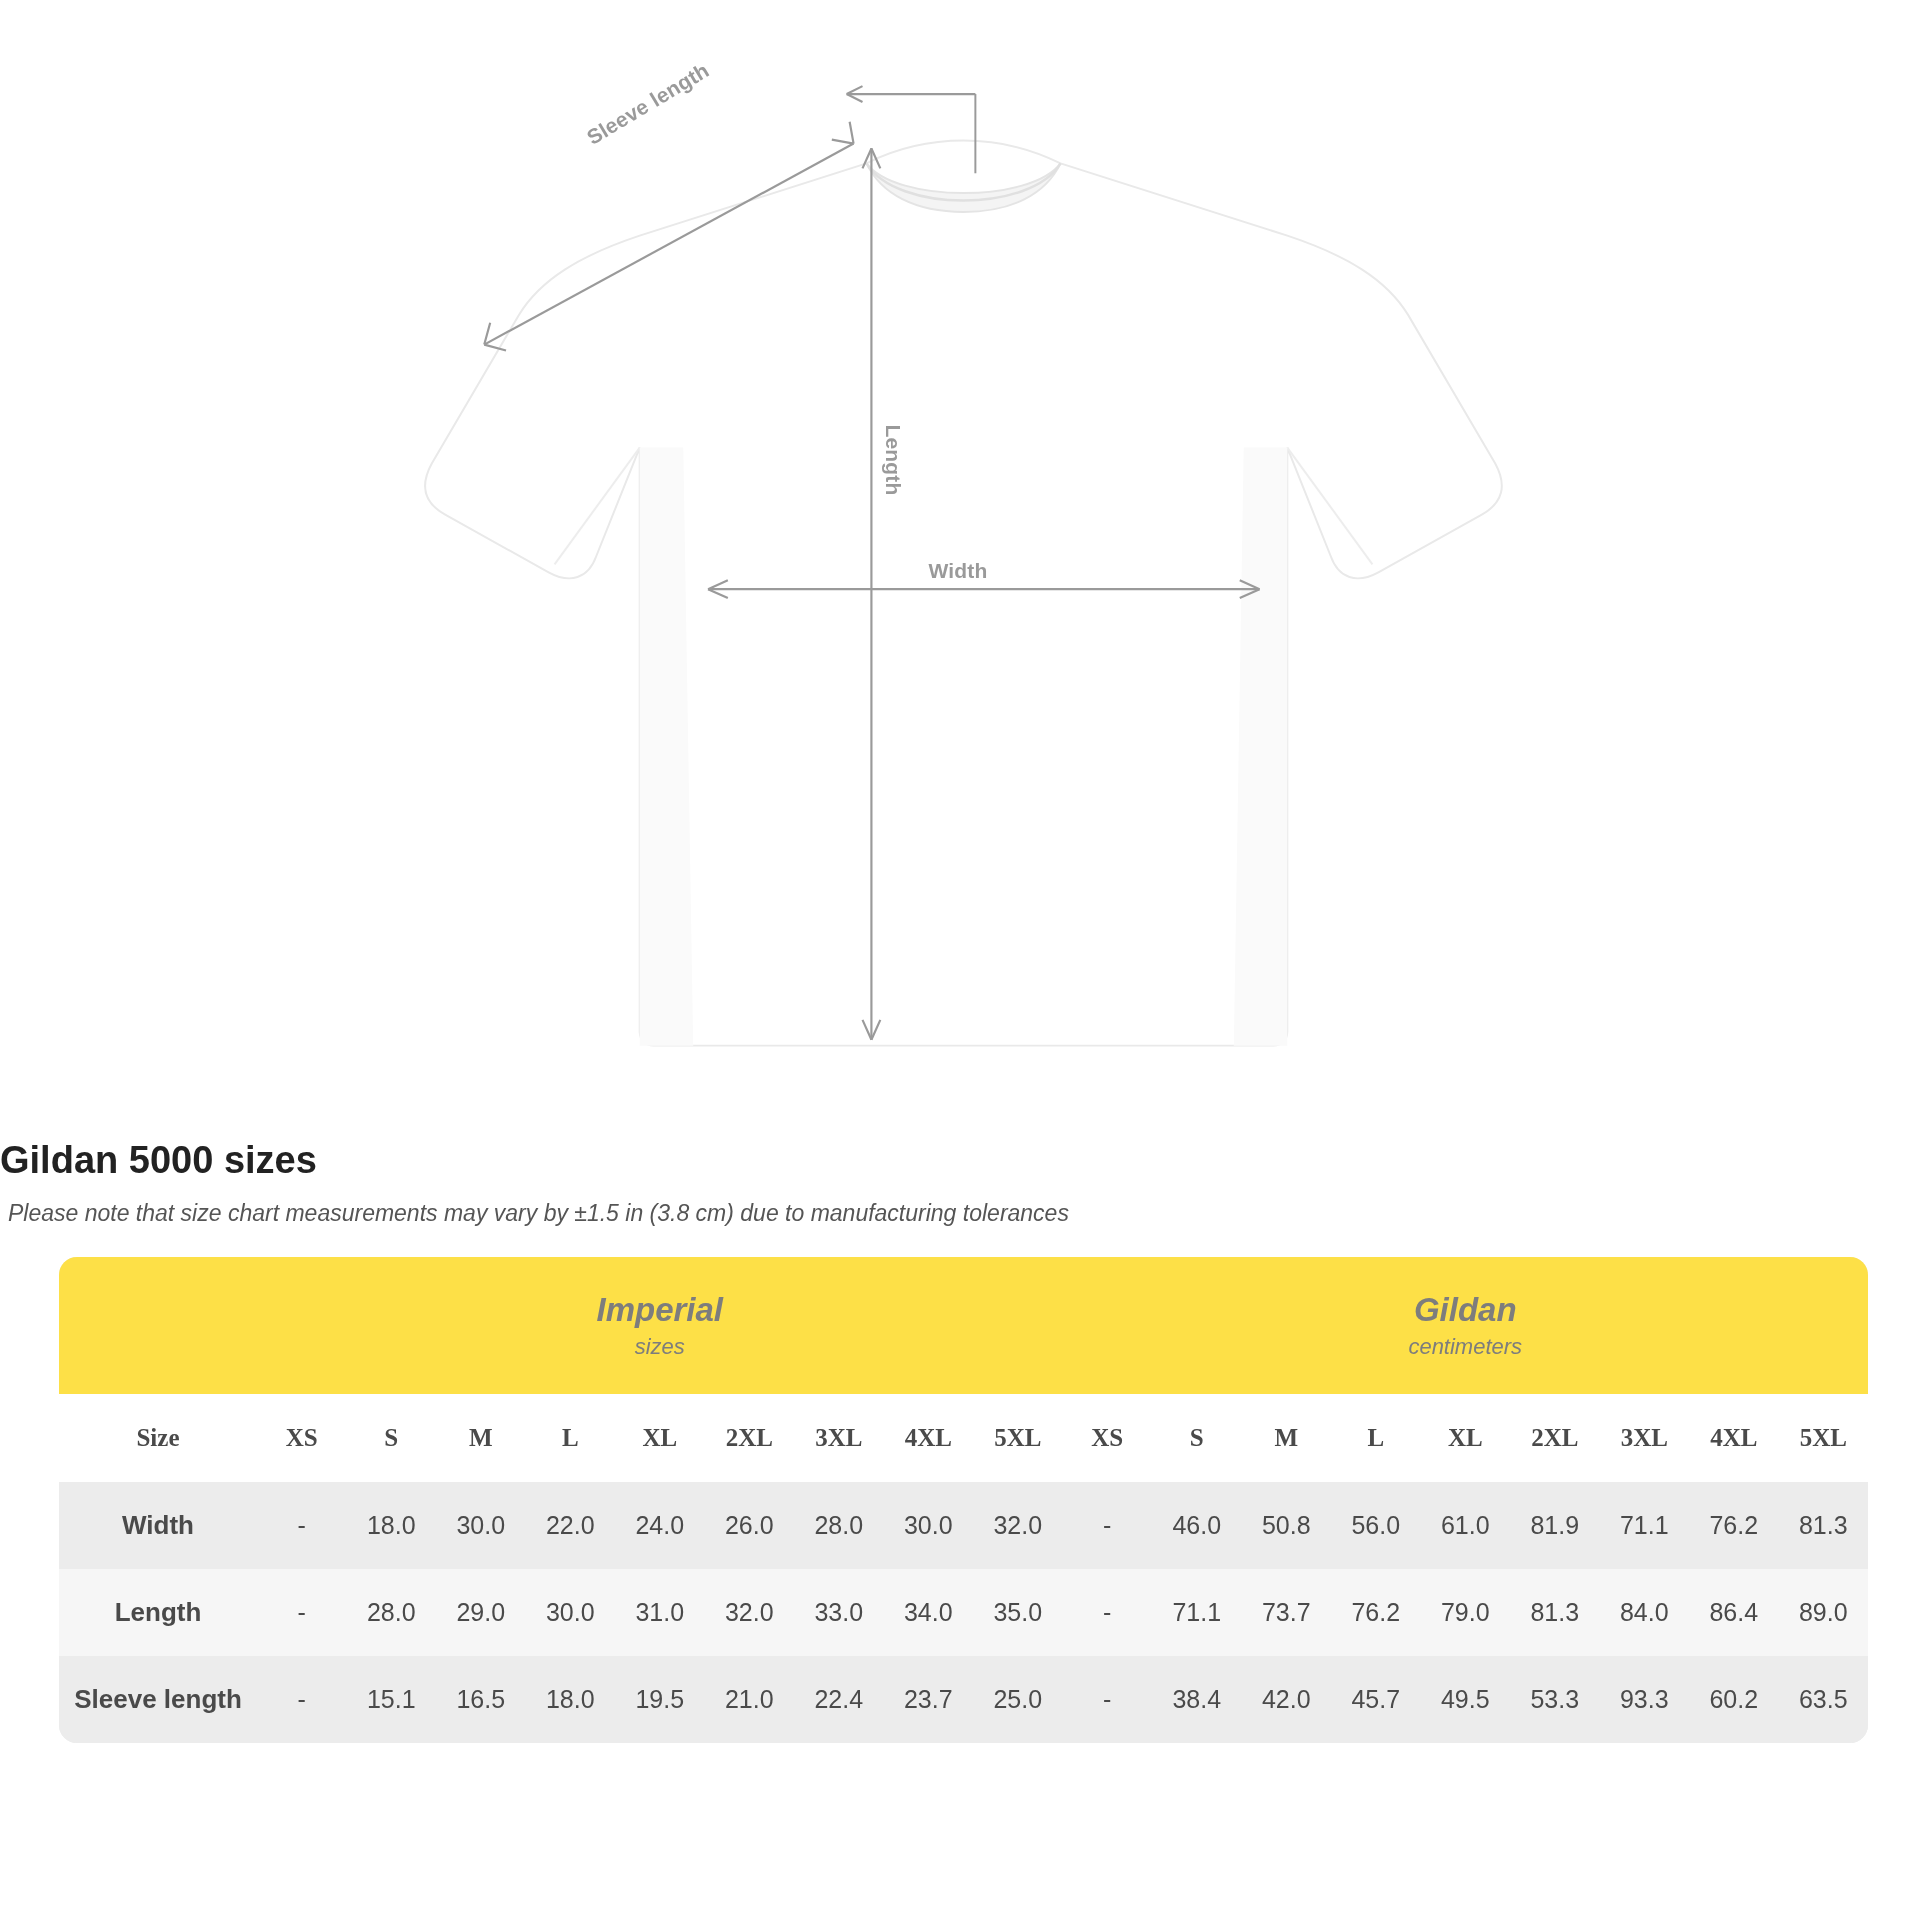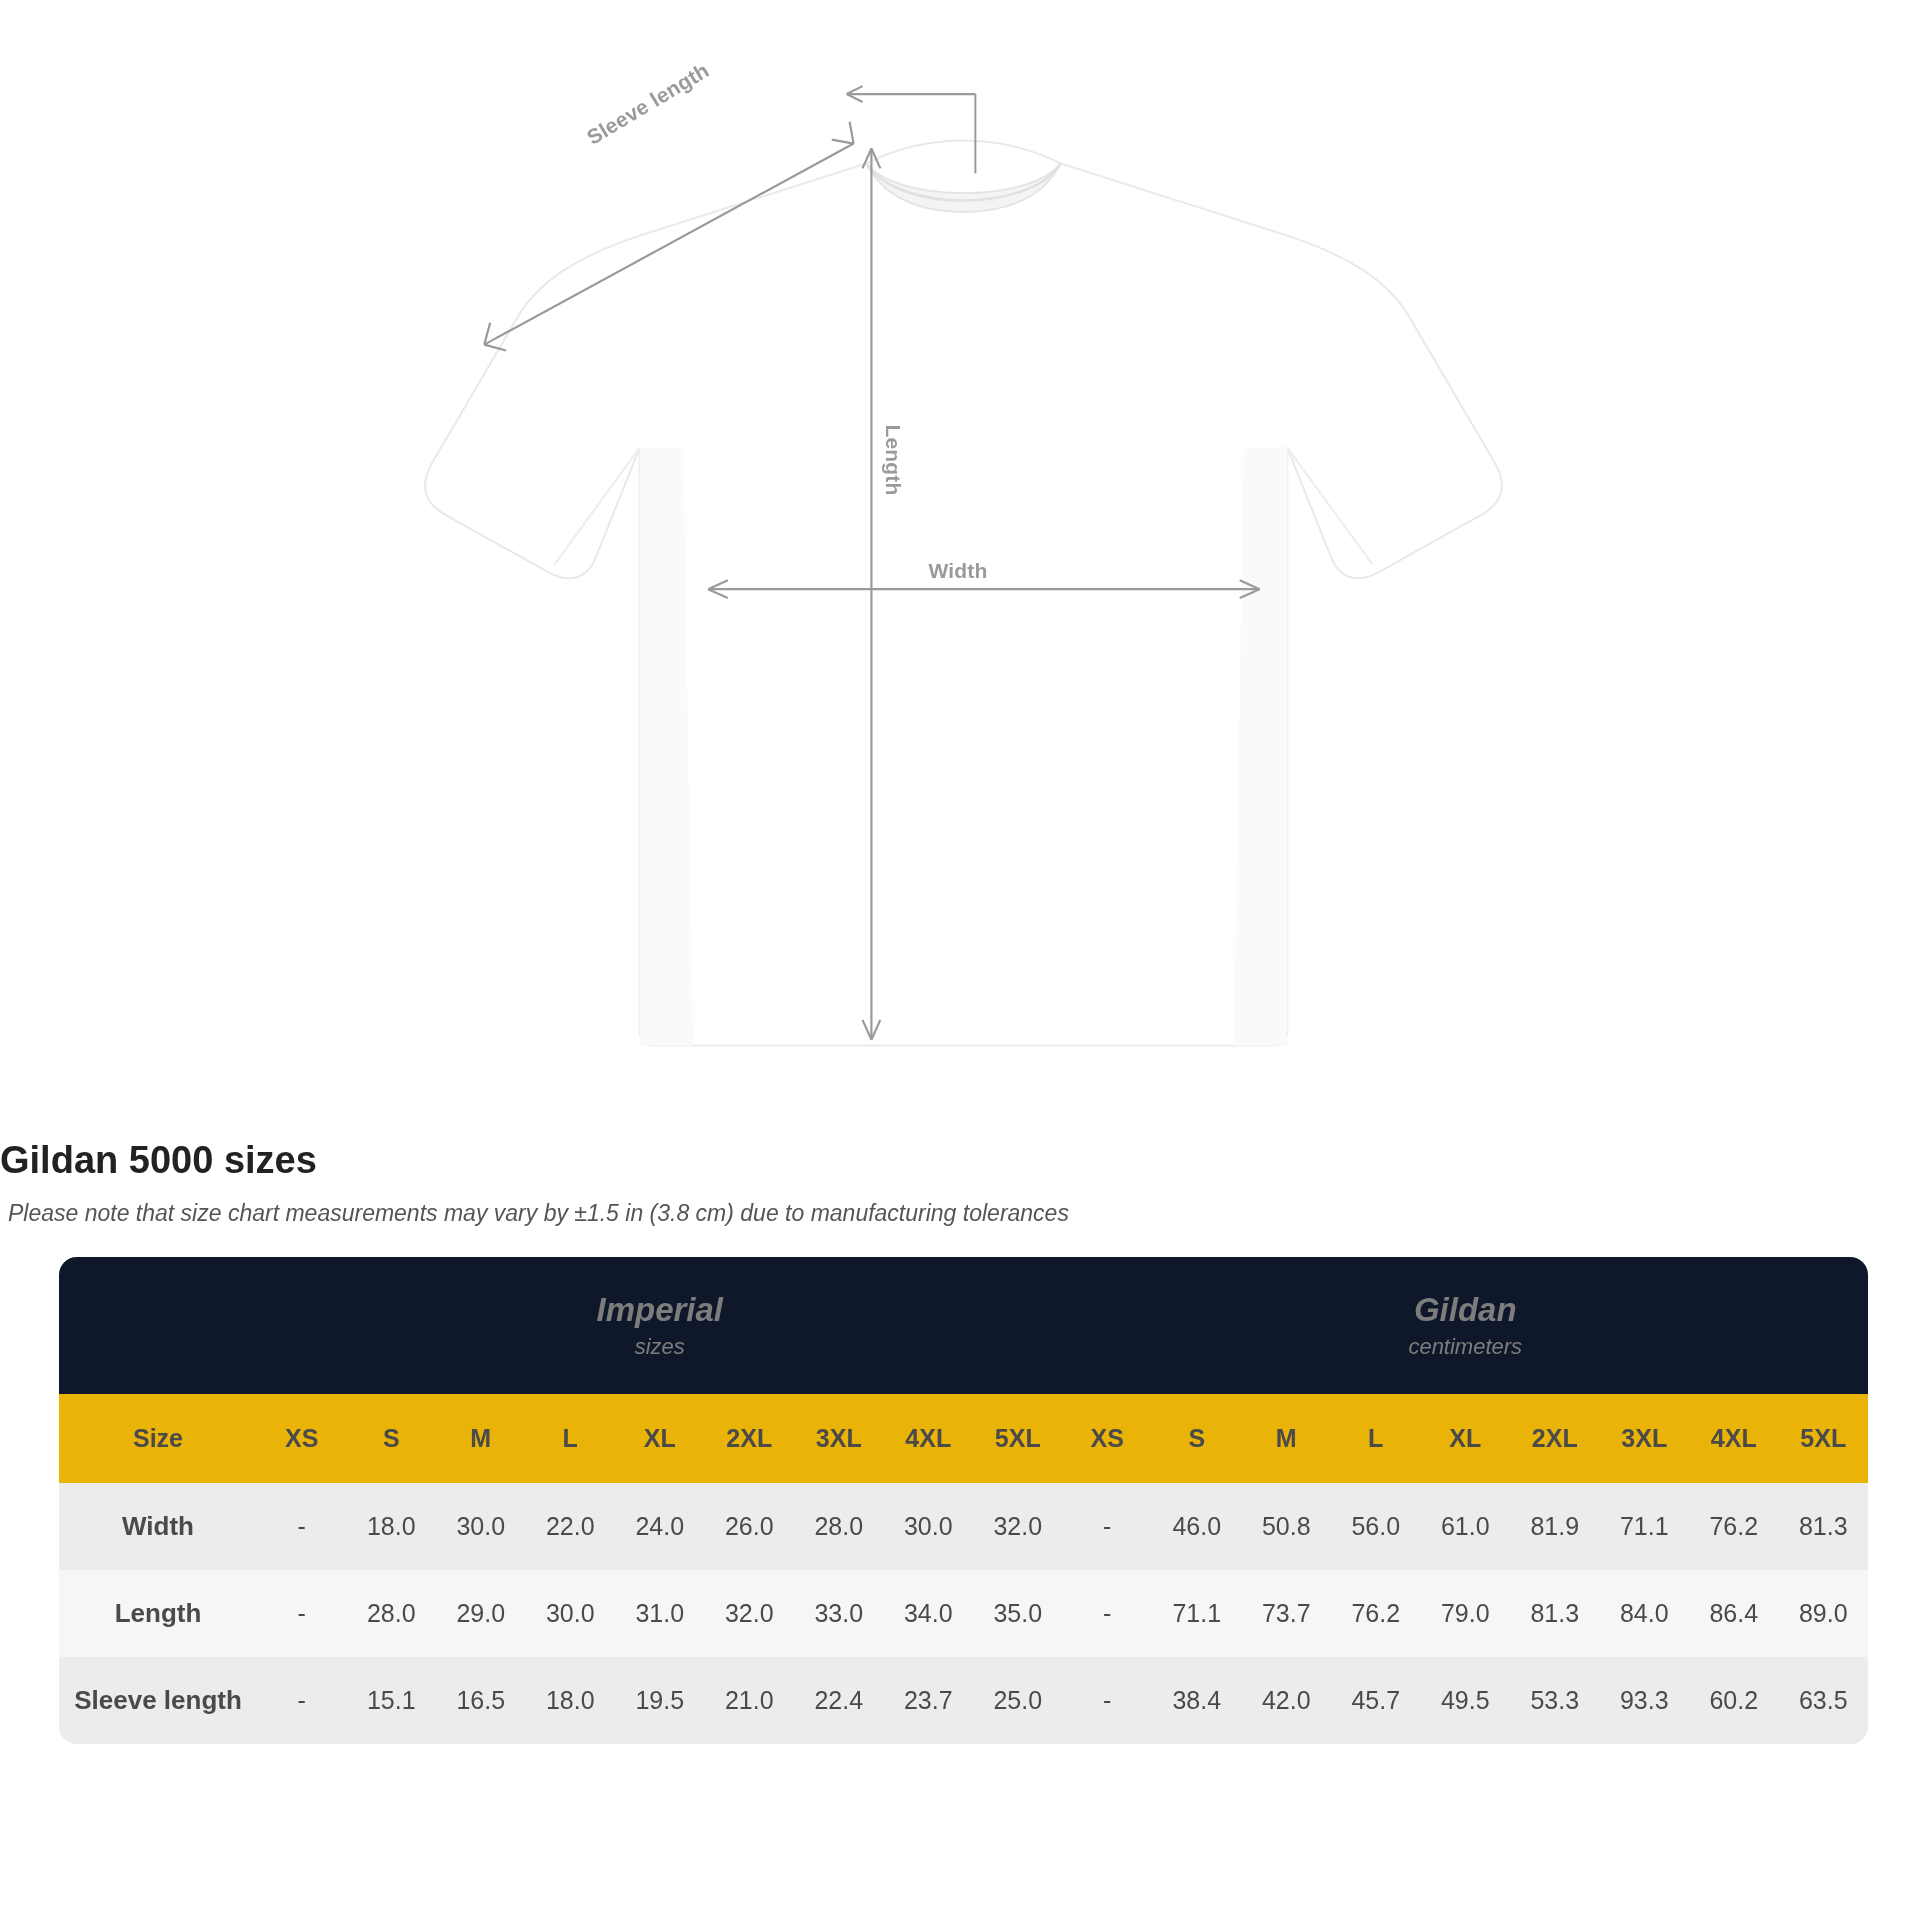--- a/index.html
+++ b/index.html
@@ -82,43 +82,44 @@
   }
   table.size-table td, table.size-table th {
     text-align: center;
     font-size: 25px;
     color: #4a4a4a;
     border: none;
   }
   
   .unit-cell {
     padding: 34px 0 30px 0;
-    background: #0f172a;
+    background: #fde047;
   }
   .unit-name {
     font-size: 33px;
     font-weight: bold;
     font-style: italic;
     color: #7d7d7d;
     line-height: 1.15;
   }
   .unit-sub {
     font-size: 22px;
     font-style: italic;
     color: #7d7d7d;
     line-height: 1.6;
   }
   
   .hdr-row td {
-    background: #eab308;
+    background: #ffffff;
     padding: 30px 0;
     font-weight: bold;
     font-size: 26px;
     color: #4a4a4a;
     border-left: 2px solid #ffffff;
+    font-family: Liberation Serif, serif;
   }
   .hdr-row td.rowlabel {
     border-left: none;
   }
   
   .data-row td {
     padding: 28px 0;
     border-left: 2px solid #ffffff;
     border-top: 2px solid #ffffff;
   }

